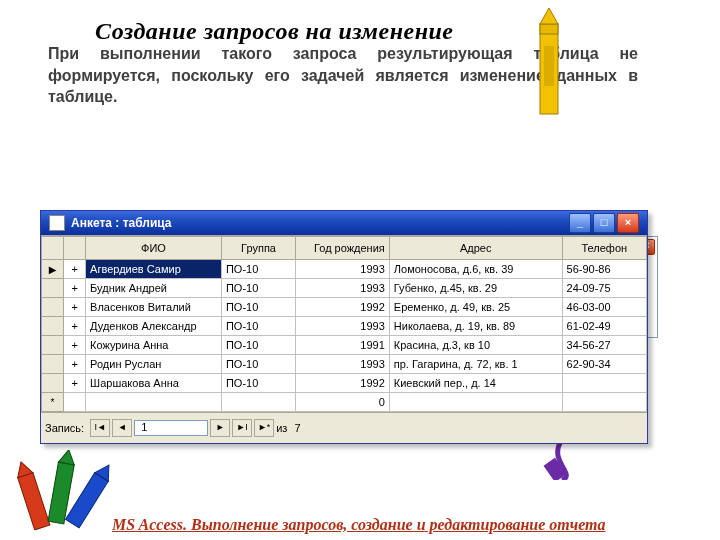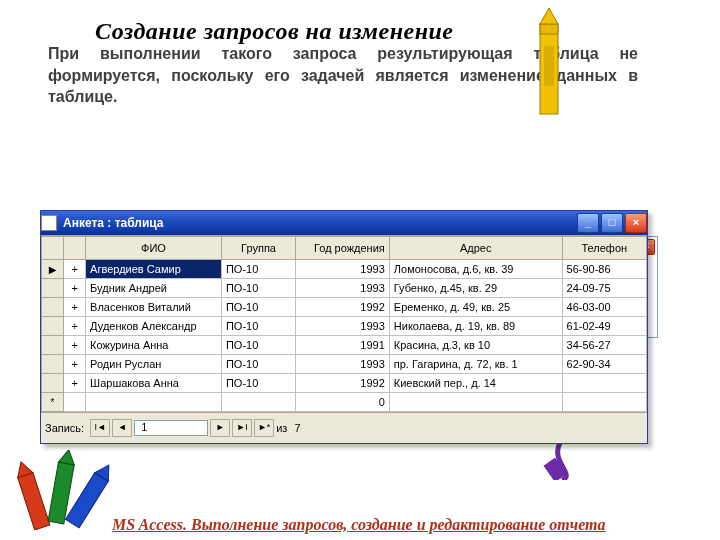--- a/index.html
+++ b/index.html
@@ -69,21 +69,21 @@
     box-shadow: 4px 4px 4px rgba(0,0,0,0.25);
     font-size: 11px;
   }
   .titlebar {
     height: 24px;
     background: linear-gradient(to bottom, #3a6ae0, #1f4dc0 40%, #0a2e9e);
     display: flex;
     align-items: center;
     color: #fff;
     font-weight: bold;
-    padding: 0 0;
+    padding: 0 8px;
   }
   .titlebar .icon {
     width: 14px; height: 14px;
     background: #fff;
     margin-right: 6px;
     border: 1px solid #888;
   }
   .titlebar .title { flex: 1; font-size: 12px; }
   .winbtn {
     width: 20px; height: 18px;

